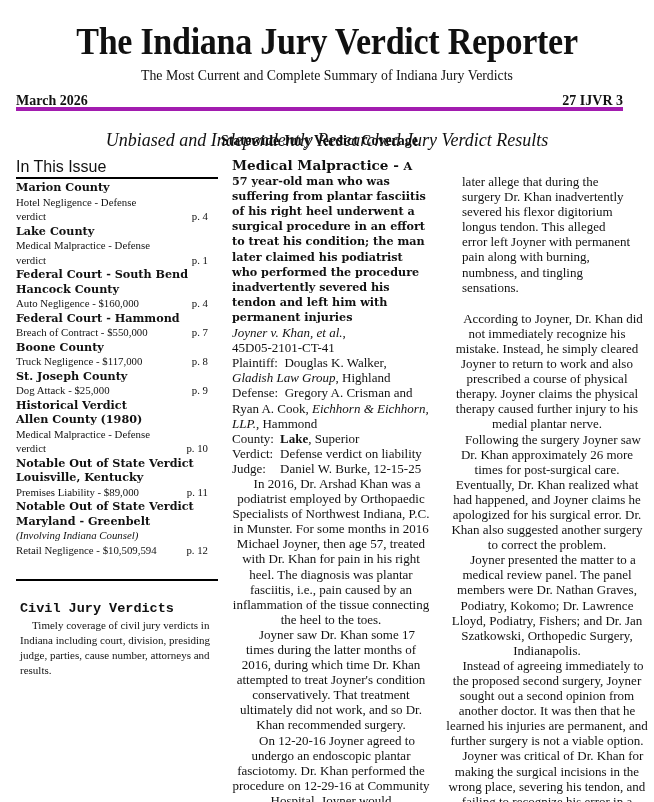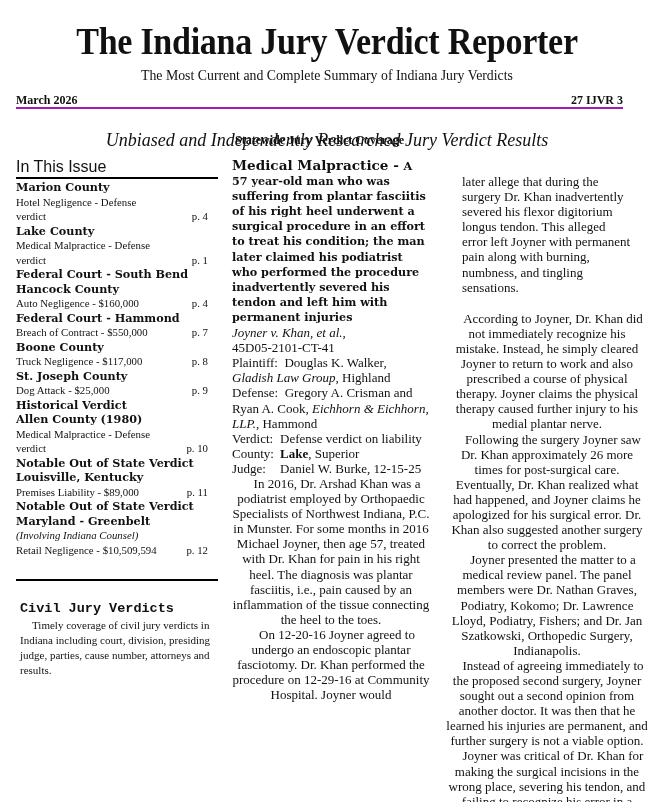--- a/index.html
+++ b/index.html
@@ -1,20 +1,20 @@
 <!DOCTYPE html>
 <html><head>
 <meta charset="utf-8">
 <style>
   html, body { margin:0; padding:0; background:#ffffff; }
   body { width:654px; height:802px; position:relative; overflow:hidden; color:#111; font-family:"DejaVu Serif", serif; }
   .masthead { position:absolute; left:0; top:20px; width:654px; text-align:center; }
   .title { font-family:"Liberation Serif", serif; font-weight:bold; font-size:37px; letter-spacing:-0.3px; line-height:44px; margin:0; transform:scaleX(0.92); transform-origin:center; }
   .subtitle { font-family:"Liberation Serif", serif; font-size:15px; line-height:18px; margin-top:2px; transform:scaleX(0.92); }
-  .infobar { position:absolute; left:16px; top:93px; width:607px; height:14px; font-family:"Liberation Serif", serif; font-weight:bold; font-size:12px; border-bottom:2px solid #a21caf; }
+  .infobar { position:absolute; left:16px; top:93px; width:607px; height:14px; font-family:"Liberation Serif", serif; font-weight:bold; font-size:14px; border-bottom:4px solid #a21caf; }
   .infobar .l { position:absolute; left:0; top:0; }
   .infobar .c { position:absolute; left:0; width:100%; text-align:center; top:0;margin-top:40px; }
   .infobar .r { position:absolute; right:0; top:0; }
   .tagline { position:absolute; left:0; width:654px; top:130px; text-align:center; font-family:"Liberation Serif", serif; font-style:italic; font-size:18px; }
 
   .col1 { position:absolute; left:16px; top:157px; width:202px; }
   .toc-head { font-family:"Liberation Sans", sans-serif; font-size:16px; line-height:20px; border-bottom:2px solid #000; padding-bottom:0; margin-bottom:1px; transform-origin:left; }
   .toc-county { font-family:"DejaVu Serif", serif; font-weight:bold; font-size:11.2px; line-height:14.5px; }
   .toc-row { position:relative; font-family:"Liberation Serif", serif; font-size:10.8px; line-height:14.5px; padding-right:40px; }
   .toc-row .pg { position:absolute; right:10px; bottom:0; }
@@ -118,24 +118,25 @@
   <h3>Civil Jury Verdicts</h3>
   <p>Timely coverage of civil jury verdicts in Indiana including court, division, presiding judge, parties, cause number, attorneys and results.</p>
 </div>
 
 <div class="col2">
   <div class="headline"><span class="hl-big">Medical Malpractice - </span><span>A 57</span> <span>year-old man who was suffering from plantar fasciitis of his right heel underwent a surgical procedure in an effort to treat his condition; the man later claimed his podiatrist who performed the procedure inadvertently severed his tendon and left him with permanent injuries</span></div>
   <div><span class="case-name">Joyner v. Khan, et al.</span><span>,</span></div>
   <div>45D05-2101-CT-41</div>
   <div><span>Plaintiff:</span>&nbsp; <span>Douglas K. Walker, </span><i>Gladish Law Group</i><span>, Highland</span></div>
   <div><span>Defense:</span>&nbsp; <span>Gregory A. Crisman and Ryan A. Cook, </span><i>Eichhorn &amp; Eichhorn, LLP.</i><span>, Hammond</span></div>
+  <div class="kv"><span class="k">County:</span><b>Lake</b><span>, Superior</span></div>
   <div class="kv"><span class="k">Verdict:</span><span>Defense verdict on liability</span></div>
-  <div class="kv"><span class="k">County:</span><b>Lake</b><span>, Superior</span></div>
   <div class="kv"><span class="k">Judge:</span><span>Daniel W. Burke, 12-15-25</span></div>
   <p class="para">In 2016, Dr. Arshad Khan was a podiatrist employed by Orthopaedic Specialists of Northwest Indiana, P.C. in Munster. For some months in 2016 Michael Joyner, then age 57, treated with Dr. Khan for pain in his right heel. The diagnosis was plantar fasciitis, i.e., pain caused by an inflammation of the tissue connecting the heel to the toes.</p>
+  <p class="para">Joyner saw Dr. Khan some 17 times during the latter months of 2016, during which time Dr. Khan attempted to treat Joyner's condition conservatively. That treatment ultimately did not work, and so Dr. Khan recommended surgery.</p>
   <p class="para">On 12-20-16 Joyner agreed to undergo an endoscopic plantar fasciotomy. Dr. Khan performed the procedure on 12-29-16 at Community Hospital. Joyner would</p>
 </div>
 
 <div class="col3">
   <p class="para-first">later allege that during the surgery Dr. Khan inadvertently severed his flexor digitorium longus tendon. This alleged error left Joyner with permanent pain along with burning, numbness, and tingling sensations.</p>
   <p class="para">According to Joyner, Dr. Khan did not immediately recognize his mistake. Instead, he simply cleared Joyner to return to work and also prescribed a course of physical therapy. Joyner claims the physical therapy caused further injury to his medial plantar nerve.</p>
   <p class="para">Following the surgery Joyner saw Dr. Khan approximately 26 more times for post-surgical care. Eventually, Dr. Khan realized what had happened, and Joyner claims he apologized for his surgical error. Dr. Khan also suggested another surgery to correct the problem.</p>
   <p class="para">Joyner presented the matter to a medical review panel. The panel members were Dr. Nathan Graves, Podiatry, Kokomo; Dr. Lawrence Lloyd, Podiatry, Fishers; and Dr. Jan Szatkowski, Orthopedic Surgery, Indianapolis.</p>
   <p class="para">Instead of agreeing immediately to the proposed second surgery, Joyner sought out a second opinion from another doctor. It was then that he learned his injuries are permanent, and further surgery is not a viable option.</p>
   <p class="para">Joyner was critical of Dr. Khan for making the surgical incisions in the wrong place, severing his tendon, and failing to recognize his error in a timely fashion. The medical review</p>

